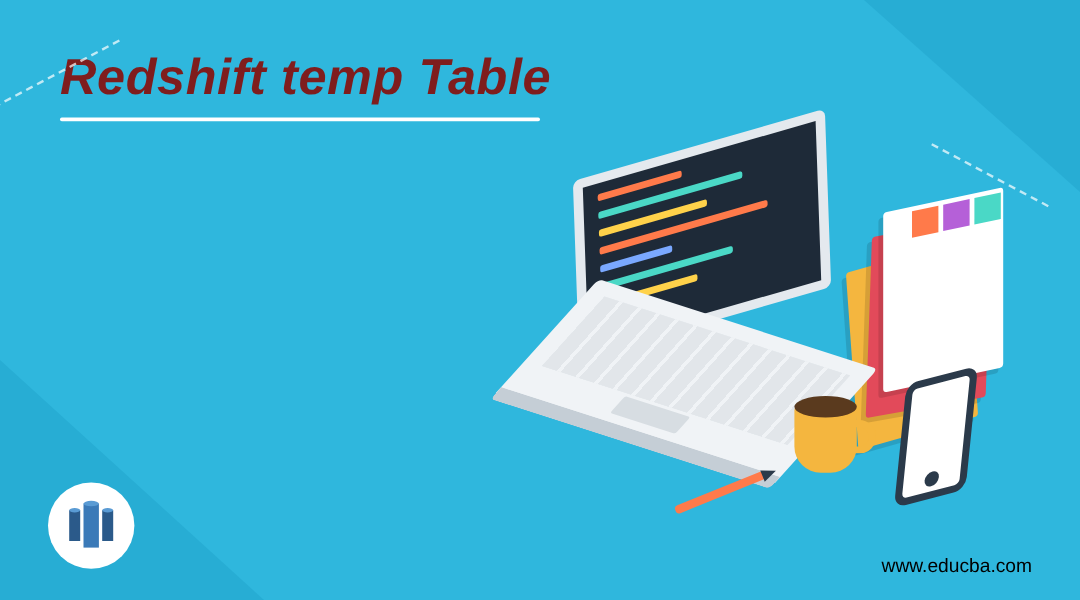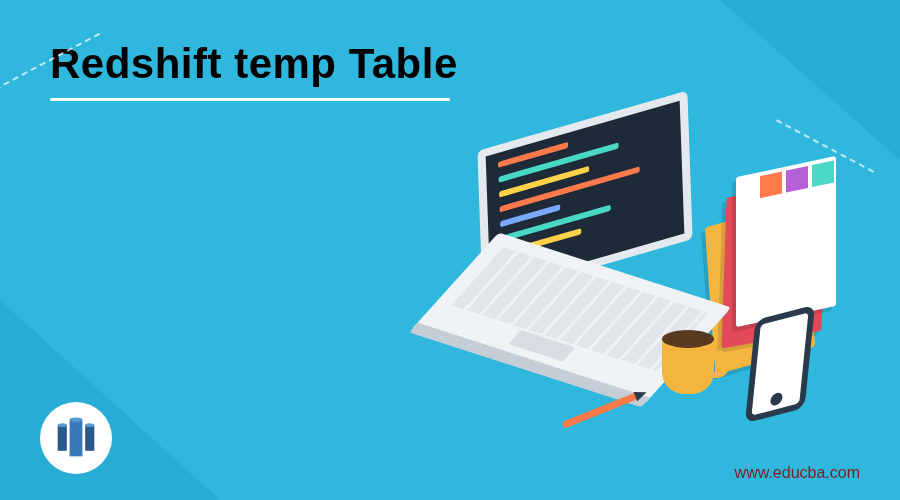--- a/index.html
+++ b/index.html
@@ -1,22 +1,22 @@
 <!DOCTYPE html>
 <html><head>
 <meta charset="utf-8">
 <style>
 * { margin: 0; padding: 0; box-sizing: border-box; }
 body { width: 900px; height: 500px; overflow: hidden; font-family: Arial, sans-serif; }
 .banner { width: 900px; height: 500px; background: #2fb7dd; position: relative; }
 .accent-top { position: absolute; top: 0; right: 0; width: 0; height: 0; border-left: 180px solid transparent; border-top: 160px solid #1a9bc4; opacity: 0.35; }
 .accent-bottom { position: absolute; bottom: 0; left: 0; width: 0; height: 0; border-right: 220px solid transparent; border-bottom: 200px solid #1a9bc4; opacity: 0.35; }
-.title { position: absolute; top: 40px; left: 50px; color: #000000; font-size: 42px; font-weight: 600; letter-spacing: 0.5px; }
+.title { position: absolute; top: 40px; left: 50px; color: #7f1d1d; font-size: 42px; font-weight: 600; letter-spacing: 0.5px; font-style: italic; }
 .title-underline { position: absolute; top: 98px; left: 50px; width: 400px; height: 3px; background: #fff; border-radius: 2px; }
-.url { position: absolute; bottom: 18px; right: 40px; color: #7f1d1d; font-size: 16px; }
+.url { position: absolute; bottom: 18px; right: 40px; color: #000000; font-size: 16px; }
 .logo-circle { position: absolute; bottom: 26px; left: 40px; width: 72px; height: 72px; background: #fff; border-radius: 50%; display: flex; align-items: center; justify-content: center; }
 .logo-circle svg { width: 44px; height: 44px; }
 .scene { position: absolute; right: 40px; bottom: 50px; width: 460px; height: 360px; }
 .dashline { position: absolute; left: -70px; top: 75px; width: 180px; border-top: 2px dashed rgba(255,255,255,0.7); transform: rotate(-28deg); }
 .dashline2 { position: absolute; right: -20px; top: 55px; width: 110px; border-top: 2px dashed rgba(255,255,255,0.7); transform: rotate(28deg); }
 
 .laptop { position: absolute; left: 20px; bottom: 70px; width: 300px; height: 260px; }
 .screen { position: absolute; left: 60px; top: 0; width: 210px; height: 150px; background: #1e2a38; border: 8px solid #e4e9ee; border-radius: 6px; transform: skewY(-16deg) skewX(2deg); }
 .codebar { height: 6px; margin: 9px 0 0 12px; border-radius: 2px; }
 .cb1 { width: 70px; background: #ff7a4a; }

